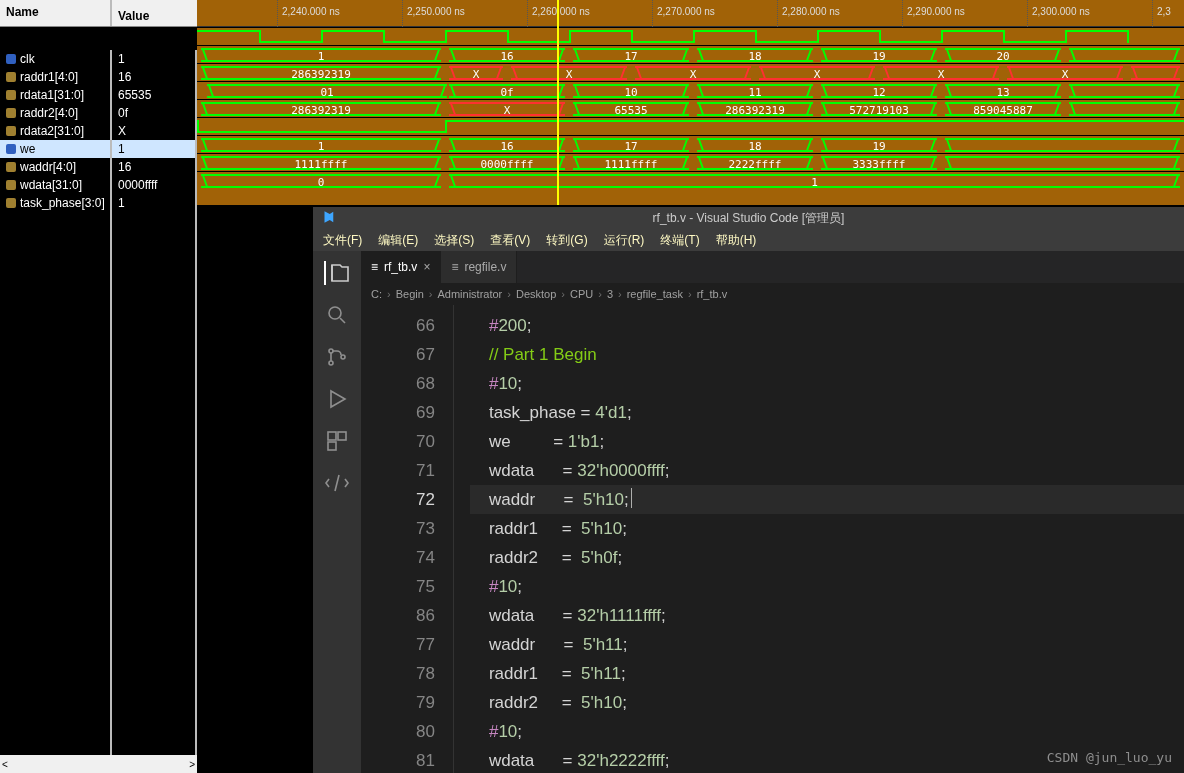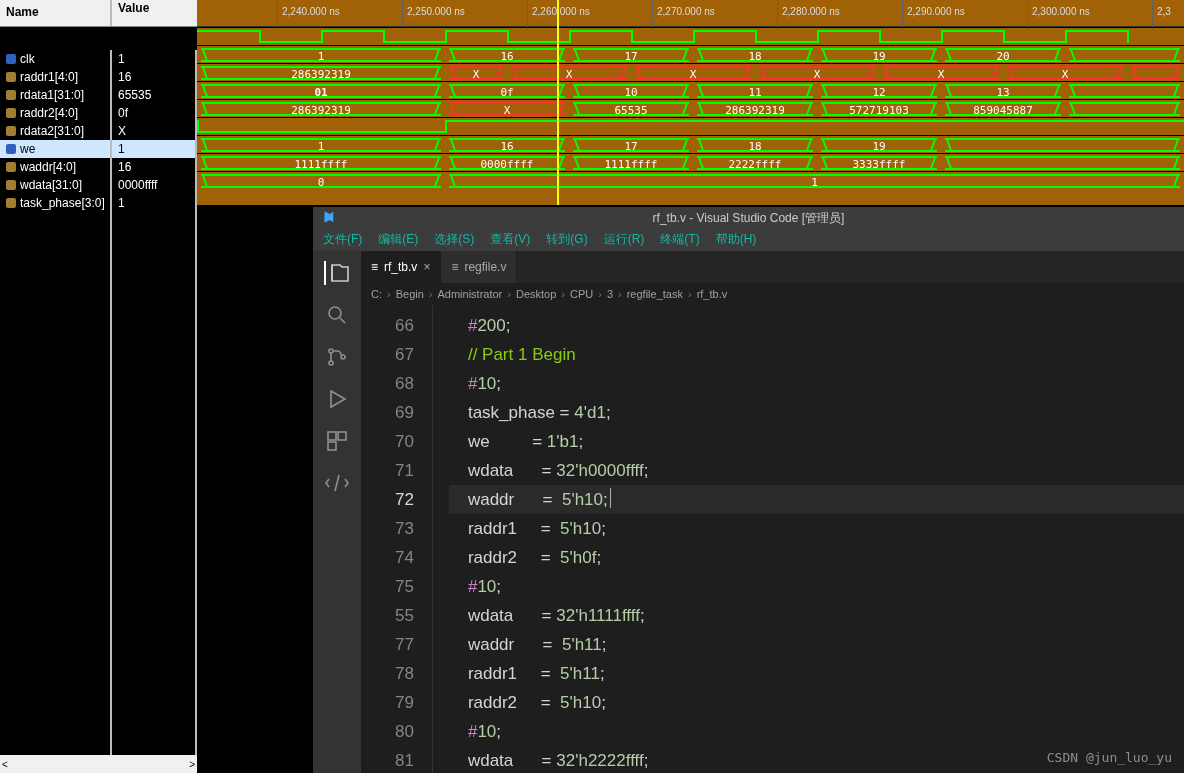--- a/index.html
+++ b/index.html
@@ -3,21 +3,21 @@
 <meta charset="utf-8">
 <style>
 *{margin:0;padding:0;box-sizing:border-box;font-family:"Segoe UI",Tahoma,sans-serif;}
 html,body{width:1184px;height:773px;overflow:hidden;background:#000;}
 .root{position:relative;width:1184px;height:773px;background:#000;color:#fff;font-size:12px;}
 
 
 .sigpane{position:absolute;left:0;top:0;width:197px;height:773px;display:flex;flex-direction:column;}
 .sighdr{display:flex;height:27px;background:#f0f0f0;color:#000;border-bottom:1px solid #888;}
 .sighdr .namecol{width:112px;padding:5px 6px;font-weight:bold;border-right:2px solid #bbb;}
-.sighdr .valcol{flex:1;padding:1px 6px;font-weight:bold;}
+.sighdr .valcol{flex:1;padding:9px 6px;font-weight:bold;}
 .sigbody{flex:1;background:#000;display:flex;margin-top:23px;}
 .sigbody .namecol{width:112px;border-right:2px solid #bbb;}
 .sigbody .valcol{flex:1;border-right:2px solid #bbb;}
 .sigrow{height:18px;line-height:18px;padding:0 6px;white-space:nowrap;overflow:hidden;}
 .sigrow.sel{background:#cfe6ff;color:#000;}
 .ticon{display:inline-block;width:10px;height:10px;margin-right:4px;background:#18a818;border-radius:2px;vertical-align:-1px;}
 .ticon.bus{background:#a08030;}
 .ticon.reg{background:#3060c0;}
 .sigscroll{height:18px;background:#f0f0f0;display:flex;align-items:center;justify-content:space-between;padding:0 2px;color:#000;font-size:10px;}
 .sigscroll span{cursor:default;}
@@ -40,35 +40,35 @@
 .segX::after{right:-3px;border-left:2px solid #ff3030;transform:skewX(-20deg);}
 .lineHi{position:absolute;top:2px;height:0;border-top:2px solid #00ff00;}
 .lineLo{position:absolute;bottom:2px;height:0;border-top:2px solid #00ff00;}
 .edge{position:absolute;top:2px;bottom:2px;border-left:2px solid #00ff00;}
 
 
 .vsc{position:absolute;left:313px;top:206px;width:871px;height:567px;background:#1e1e1e;color:#ccc;border-top:1px solid #000;}
 .vsc-title{height:22px;background:#3c3c3c;display:flex;align-items:center;justify-content:center;font-size:12px;color:#ccc;position:relative;}
 .vsc-title .logo{position:absolute;left:8px;top:3px;width:14px;height:14px;}
 .vsc-title .logo svg{width:14px;height:14px;}
-.vsc-menu{height:22px;background:#3c3c3c;display:flex;align-items:flex-start;padding:0 6px;font-size:12px;color:#14b8a6;gap:8px;}
+.vsc-menu{height:22px;background:#3c3c3c;display:flex;align-items:center;padding:0 6px;font-size:12px;color:#fef9c3;gap:8px;}
 .vsc-menu span{padding:2px 4px;cursor:default;}
 .vsc-body{display:flex;height:calc(100% - 44px);}
 .vsc-act{width:48px;background:#333;display:flex;flex-direction:column;align-items:center;gap:18px;padding-top:10px;}
 .vsc-act .ai{width:24px;height:24px;opacity:.6;}
 .vsc-act .ai.active{opacity:1;border-left:2px solid #fff;margin-left:-2px;padding-left:2px;}
 .vsc-act svg{width:24px;height:24px;stroke:#ccc;fill:none;stroke-width:1.6;}
 .vsc-main{flex:1;display:flex;flex-direction:column;}
 .vsc-tabs{height:32px;background:#252526;display:flex;align-items:stretch;}
 .vsc-tab{display:flex;align-items:center;padding:0 10px;gap:6px;background:#2d2d2d;color:#aaa;font-size:12px;border-right:1px solid #1e1e1e;}
 .vsc-tab.active{background:#1e1e1e;color:#fff;}
 .vsc-tab .x{opacity:.6;}
 .vsc-crumb{height:22px;display:flex;align-items:center;gap:5px;padding:0 10px;font-size:11px;color:#a0a0a0;background:#1e1e1e;}
 .vsc-crumb .sep{opacity:.6;}
-.vsc-editor{flex:1;display:flex;font-family:Consolas,"Courier New",monospace;font-size:17px;background:#1e1e1e;overflow:hidden;}
+.vsc-editor{flex:1;display:flex;font-family:Consolas,"Courier New",monospace;font-size:17px;background:#1e1e1e;overflow:hidden;margin-left:21px;}
 .gut{width:72px;text-align:right;color:#858585;padding:6px 18px 0 0;line-height:29px;border-right:1px solid #333;}
 .gut .ln{height:29px;}
 .gut .ln.active{color:#d7d7d7;}
 .code{flex:1;padding:6px 0 0 16px;line-height:29px;white-space:pre;}
 .code .cl{height:29px;}
 .code .cl.active{background:#2a2a2a;}
 .tk-k{color:#c586c0;}
 .tk-n{color:#b5cea8;}
 .tk-i{color:#d4d4d4;}
 .tk-o{color:#d4d4d4;}
@@ -190,21 +190,21 @@
           <div class="seg segHex" style="left: 4px; width: 240px;">286392319</div>
           <div class="seg segX" style="left: 252px; width: 54px;">X</div>
           <div class="seg segX" style="left: 314px; width: 116px;">X</div>
           <div class="seg segX" style="left: 438px; width: 116px;">X</div>
           <div class="seg segX" style="left: 562px; width: 116px;">X</div>
           <div class="seg segX" style="left: 686px; width: 116px;">X</div>
           <div class="seg segX" style="left: 810px; width: 116px;">X</div>
           <div class="seg segX" style="left: 934px; width: 49px;"></div>
         </div>
         <div class="wrow">
-          <div class="seg segHex" style="left: 4px; width: 240px; font-weight: bold;">01</div>
+          <div class="seg segHex" style="left: 10px; width: 240px;">01</div>
           <div class="seg segHex" style="left: 252px; width: 116px;">0f</div>
           <div class="seg segHex" style="left: 376px; width: 116px;">10</div>
           <div class="seg segHex" style="left: 500px; width: 116px;">11</div>
           <div class="seg segHex" style="left: 624px; width: 116px;">12</div>
           <div class="seg segHex" style="left: 748px; width: 116px;">13</div>
           <div class="seg segHex" style="left: 872px; width: 111px;"></div>
         </div>
         <div class="wrow">
           <div class="seg segHex" style="left: 4px; width: 240px;">286392319</div>
           <div class="seg segX" style="left: 252px; width: 116px;">X</div>
@@ -325,21 +325,21 @@
               <div class="ln">66</div>
               <div class="ln">67</div>
               <div class="ln">68</div>
               <div class="ln">69</div>
               <div class="ln">70</div>
               <div class="ln">71</div>
               <div class="ln active">72</div>
               <div class="ln">73</div>
               <div class="ln">74</div>
               <div class="ln">75</div>
-              <div class="ln">55</div>
+              <div class="ln">86</div>
               <div class="ln">77</div>
               <div class="ln">78</div>
               <div class="ln">79</div>
               <div class="ln">80</div>
               <div class="ln">81</div>
             </div>
         <div class="code" id="code"><div class="cl">    <span class="tk-k">#</span><span class="tk-n">200</span><span class="tk-i">;</span></div><div class="cl">    <span class="tk-c">// Part 1 Begin</span></div><div class="cl">    <span class="tk-k">#</span><span class="tk-n">10</span><span class="tk-i">;</span></div><div class="cl">    <span class="tk-i">task_phase </span><span class="tk-o">=</span><span class="tk-i"> </span><span class="tk-n">4'd1</span><span class="tk-i">;</span></div><div class="cl">    <span class="tk-i">we         </span><span class="tk-o">=</span><span class="tk-i"> </span><span class="tk-n">1'b1</span><span class="tk-i">;</span></div><div class="cl">    <span class="tk-i">wdata      </span><span class="tk-o">=</span><span class="tk-i"> </span><span class="tk-n">32'h0000ffff</span><span class="tk-i">;</span></div><div class="cl active">    <span class="tk-i">waddr      </span><span class="tk-o">=</span><span class="tk-i">  </span><span class="tk-n">5'h10</span><span class="tk-i">;</span><span class="cursorI"></span></div><div class="cl">    <span class="tk-i">raddr1     </span><span class="tk-o">=</span><span class="tk-i">  </span><span class="tk-n">5'h10</span><span class="tk-i">;</span></div><div class="cl">    <span class="tk-i">raddr2     </span><span class="tk-o">=</span><span class="tk-i">  </span><span class="tk-n">5'h0f</span><span class="tk-i">;</span></div><div class="cl">    <span class="tk-k">#</span><span class="tk-n">10</span><span class="tk-i">;</span></div><div class="cl">    <span class="tk-i">wdata      </span><span class="tk-o">=</span><span class="tk-i"> </span><span class="tk-n">32'h1111ffff</span><span class="tk-i">;</span></div><div class="cl">    <span class="tk-i">waddr      </span><span class="tk-o">=</span><span class="tk-i">  </span><span class="tk-n">5'h11</span><span class="tk-i">;</span></div><div class="cl">    <span class="tk-i">raddr1     </span><span class="tk-o">=</span><span class="tk-i">  </span><span class="tk-n">5'h11</span><span class="tk-i">;</span></div><div class="cl">    <span class="tk-i">raddr2     </span><span class="tk-o">=</span><span class="tk-i">  </span><span class="tk-n">5'h10</span><span class="tk-i">;</span></div><div class="cl">    <span class="tk-k">#</span><span class="tk-n">10</span><span class="tk-i">;</span></div><div class="cl">    <span class="tk-i">wdata      </span><span class="tk-o">=</span><span class="tk-i"> </span><span class="tk-n">32'h2222ffff</span><span class="tk-i">;</span></div></div>
       </div>
     </div>
   </div>

